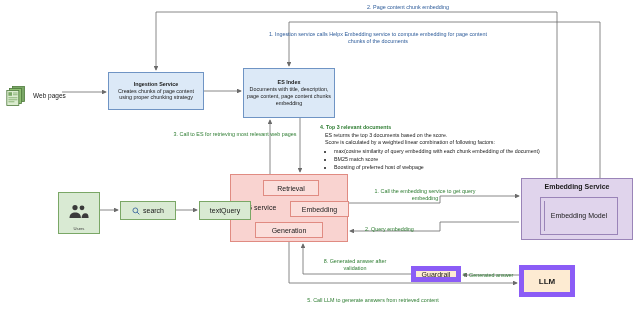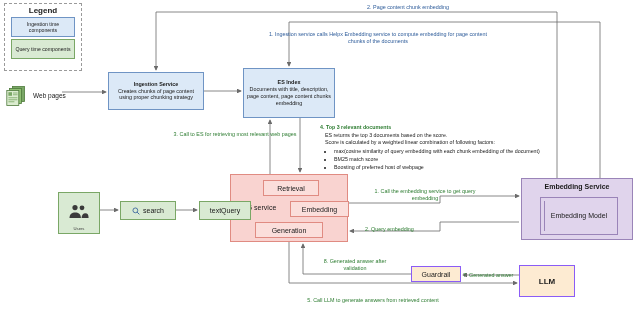--- a/index.html
+++ b/index.html
@@ -7,21 +7,21 @@
        font-family:"Liberation Sans",sans-serif;color:#1a1a1a;}
   .canvas{position:absolute;inset:0;}
   svg.wires{position:absolute;left:0;top:0;width:640px;height:314px;pointer-events:none;}
 
   .box{position:absolute;box-sizing:border-box;display:flex;flex-direction:column;
        align-items:center;justify-content:center;text-align:center;}
   .blue{background:#dce9f7;border:1px solid #6f94c4;}
   .green{background:#d9ead3;border:1px solid #7aa766;}
   .pink{background:#f9d3d0;border:1px solid #e08b82;}
   .purple{background:#e0d4ec;border:1px solid #9a84b8;}
-  .orange{background:#fdebd2;border:1px solid #8b5cf6;}
+  .orange{background:#fdebd2;border:5px solid #8b5cf6;}
 
   .ttl{font-weight:bold;}
   .sub{font-weight:normal;}
 
   
   #legend{position:absolute;left:4px;top:3px;width:78px;height:68px;
           border:1px dashed #9a9a9a;box-sizing:border-box;background:#fff;}
   #legend .lg-title{font-size:8px;font-weight:bold;text-align:center;margin-top:2px;}
   #legend .sw{margin:2px 6px 0 6px;height:20px;font-size:5.2px;line-height:1.25;
               display:flex;align-items:center;justify-content:center;text-align:center;
@@ -110,25 +110,20 @@
       <path d="M519,222 L440,222 L440,231 L350,231"></path>
 
       <path d="M289,242 L289,283 L517,283"></path>
 
       <path d="M519,275 L463,275"></path>
 
       <path d="M411,274 L303,274 L303,244"></path>
     </g>
   </svg>
 
-  <div id="legend">
-    <div class="lg-title">Legend</div>
-    <div class="sw blue">Ingestion time components</div>
-    <div class="sw green">Query time components</div>
-  </div>
 
   <div id="webpages">
     <svg width="22" height="22" viewBox="0 0 22 22">
       <rect x="6.5" y="2.5" width="12" height="15" fill="#7aa766" stroke="#4f7a3c" stroke-width="0.8"></rect>
       <rect x="3.5" y="4.5" width="12" height="15" fill="#8fbf74" stroke="#4f7a3c" stroke-width="0.8"></rect>
       <rect x="0.8" y="6.5" width="12" height="15" fill="#dbeccf" stroke="#4f7a3c" stroke-width="0.8"></rect>
       <rect x="2.4" y="8.2" width="3.6" height="3.6" fill="#7aa766"></rect>
       <rect x="7" y="8.6" width="4.6" height="0.8" fill="#7aa766"></rect>
       <rect x="7" y="10.4" width="4.6" height="0.8" fill="#7aa766"></rect>
       <rect x="2.4" y="13.4" width="9" height="0.8" fill="#7aa766"></rect>

